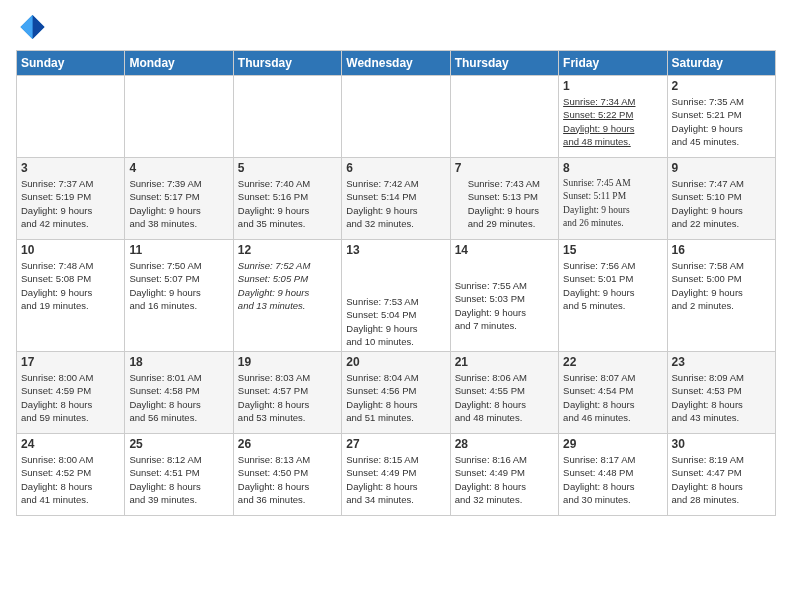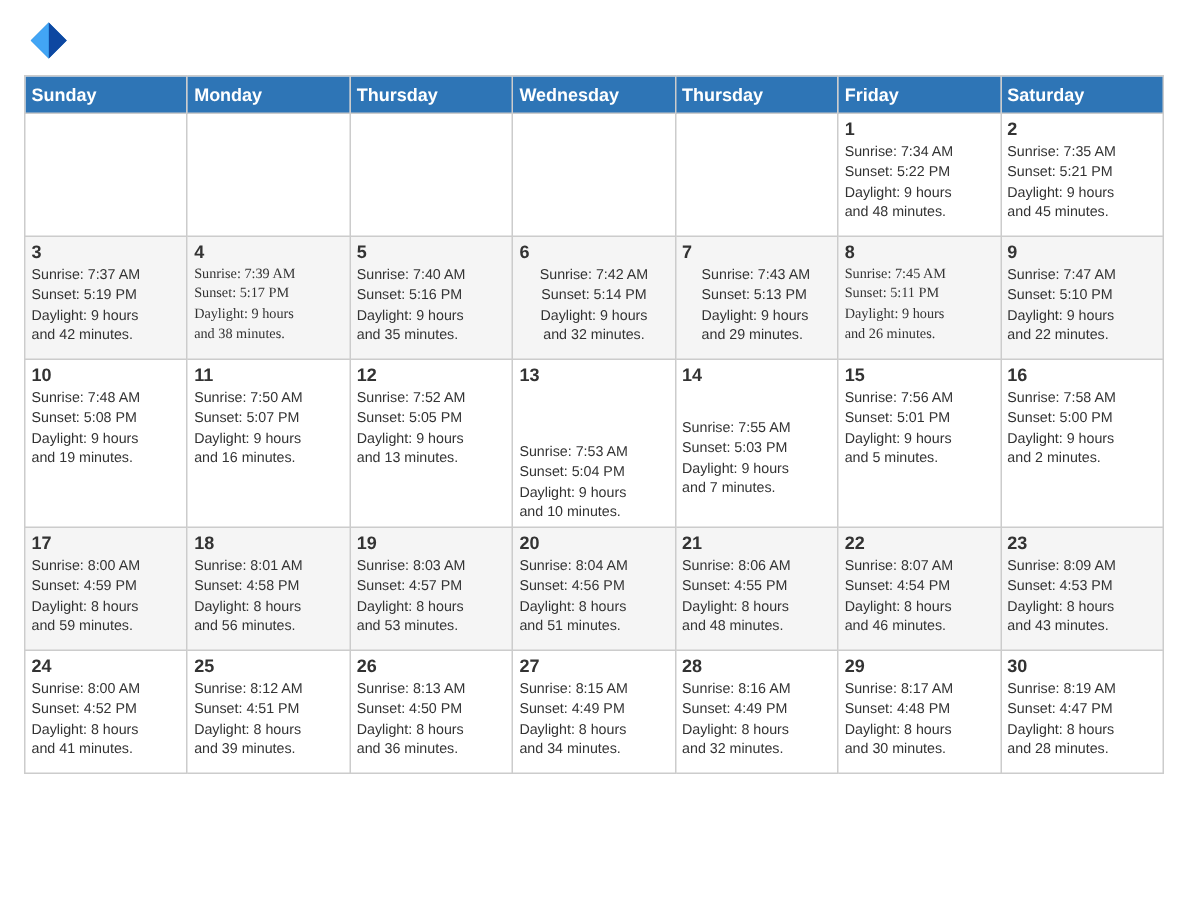--- a/index.html
+++ b/index.html
@@ -141,21 +141,21 @@
     </thead>
     <tbody id="calendar-body">
     <tr class="row-odd">
           <td class="empty-cell"></td>
           <td class="empty-cell"></td>
           <td class="empty-cell"></td>
           <td class="empty-cell"></td>
           <td class="empty-cell"></td>
           <td>
             <span class="day-num">1</span>
-            <div class="day-info" style="white-space: pre-line;">Sunrise: 7:34 AM
+            <div class="day-info" style="white-space: pre-line; text-decoration: underline;">Sunrise: 7:34 AM
 Sunset: 5:22 PM
 Daylight: 9 hours
 and 48 minutes.</div>
           </td>
           <td>
             <span class="day-num">2</span>
             <div class="day-info" style="white-space: pre-line;">Sunrise: 7:35 AM
 Sunset: 5:21 PM
 Daylight: 9 hours
 and 45 minutes.</div>
@@ -164,35 +164,35 @@
         <tr class="row-even">
           <td>
             <span class="day-num">3</span>
             <div class="day-info" style="white-space: pre-line;">Sunrise: 7:37 AM
 Sunset: 5:19 PM
 Daylight: 9 hours
 and 42 minutes.</div>
           </td>
           <td>
             <span class="day-num">4</span>
-            <div class="day-info" style="white-space: pre-line; font-family: Liberation Serif, serif;">Sunrise: 7:39 AM
+            <div class="day-info" style="white-space: pre-line;">Sunrise: 7:39 AM
 Sunset: 5:17 PM
 Daylight: 9 hours
 and 38 minutes.</div>
           </td>
           <td>
             <span class="day-num">5</span>
             <div class="day-info" style="white-space: pre-line;">Sunrise: 7:40 AM
 Sunset: 5:16 PM
 Daylight: 9 hours
 and 35 minutes.</div>
           </td>
           <td>
             <span class="day-num">6</span>
-            <div class="day-info" style="white-space: pre-line; text-align: center;">Sunrise: 7:42 AM
+            <div class="day-info" style="white-space: pre-line;">Sunrise: 7:42 AM
 Sunset: 5:14 PM
 Daylight: 9 hours
 and 32 minutes.</div>
           </td>
           <td>
             <span class="day-num">7</span>
             <div class="day-info" style="white-space: pre-line; margin-left: 13px;">Sunrise: 7:43 AM
 Sunset: 5:13 PM
 Daylight: 9 hours
 and 29 minutes.</div>
@@ -222,21 +222,21 @@
           </td>
           <td>
             <span class="day-num">11</span>
             <div class="day-info" style="white-space: pre-line;">Sunrise: 7:50 AM
 Sunset: 5:07 PM
 Daylight: 9 hours
 and 16 minutes.</div>
           </td>
           <td>
             <span class="day-num">12</span>
-            <div class="day-info" style="white-space: pre-line;">Sunrise: 7:52 AM
+            <div class="day-info" style="white-space: pre-line; font-style: italic;">Sunrise: 7:52 AM
 Sunset: 5:05 PM
 Daylight: 9 hours
 and 13 minutes.</div>
           </td>
           <td>
             <span class="day-num">13</span>
             <div class="day-info" style="white-space: pre-line; margin-top: 38px;">Sunrise: 7:53 AM
 Sunset: 5:04 PM
 Daylight: 9 hours
 and 10 minutes.</div>

